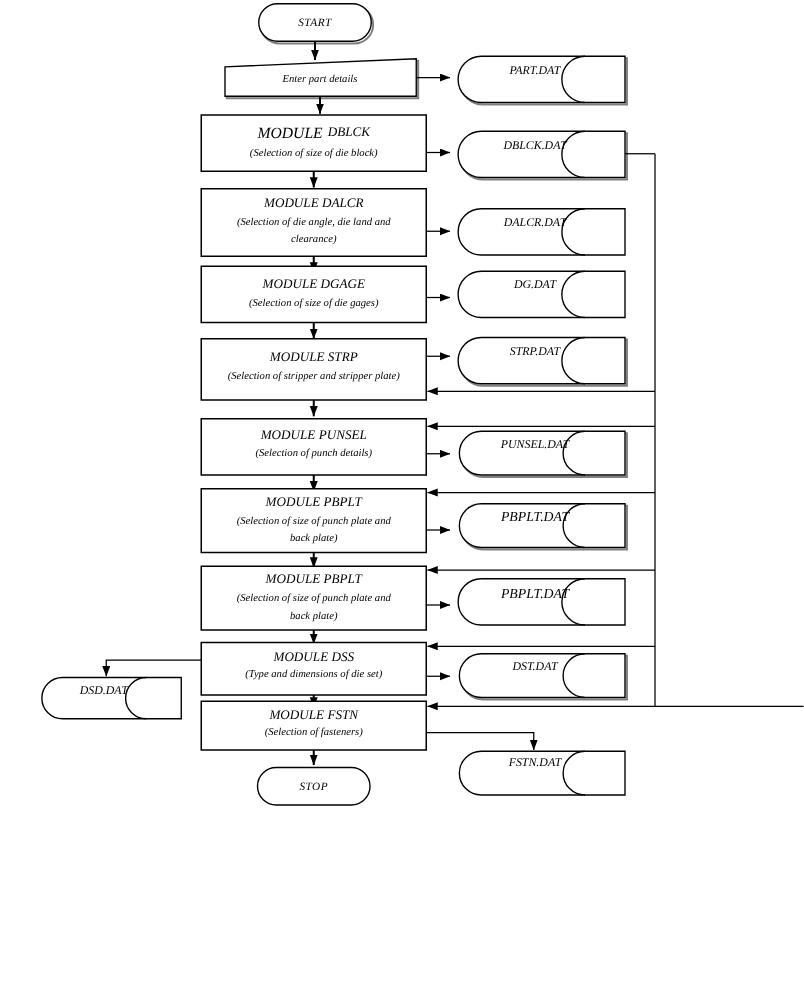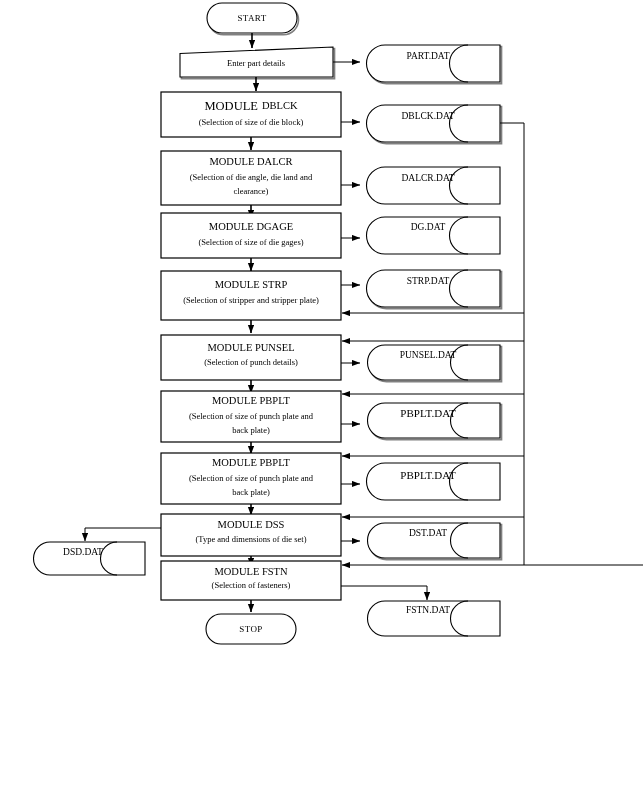--- a/index.html
+++ b/index.html
@@ -1,21 +1,21 @@
 <!DOCTYPE html>
 <html><head>
 <meta charset="utf-8">
 <title>Die Design System Flowchart</title>
 <style>
   html,body{margin:0;padding:0;background:#ffffff;}
   body{
     font-family:"Liberation Serif", serif;
     width:643px;height:800px;position:relative;overflow:hidden;
   }
-  #canvas{position:absolute;left:0;top:0;width:643px;height:800px;}
+  #canvas{position:absolute;left:0;top:0;width:643px;height:800px;font-style:italic;}
   svg{display:block;}
   .shape-fill{fill:#ffffff;}
   .stroke{stroke:#000000;fill:none;}
   .lbl{
     font-family:"Liberation Serif", serif;
     fill:#000000;text-anchor:middle;dominant-baseline:middle;
   }
   .t-title{font-size:10.5px;}
   .t-title-big{font-size:12.5px;}
   .t-sub{font-size:8.5px;}

